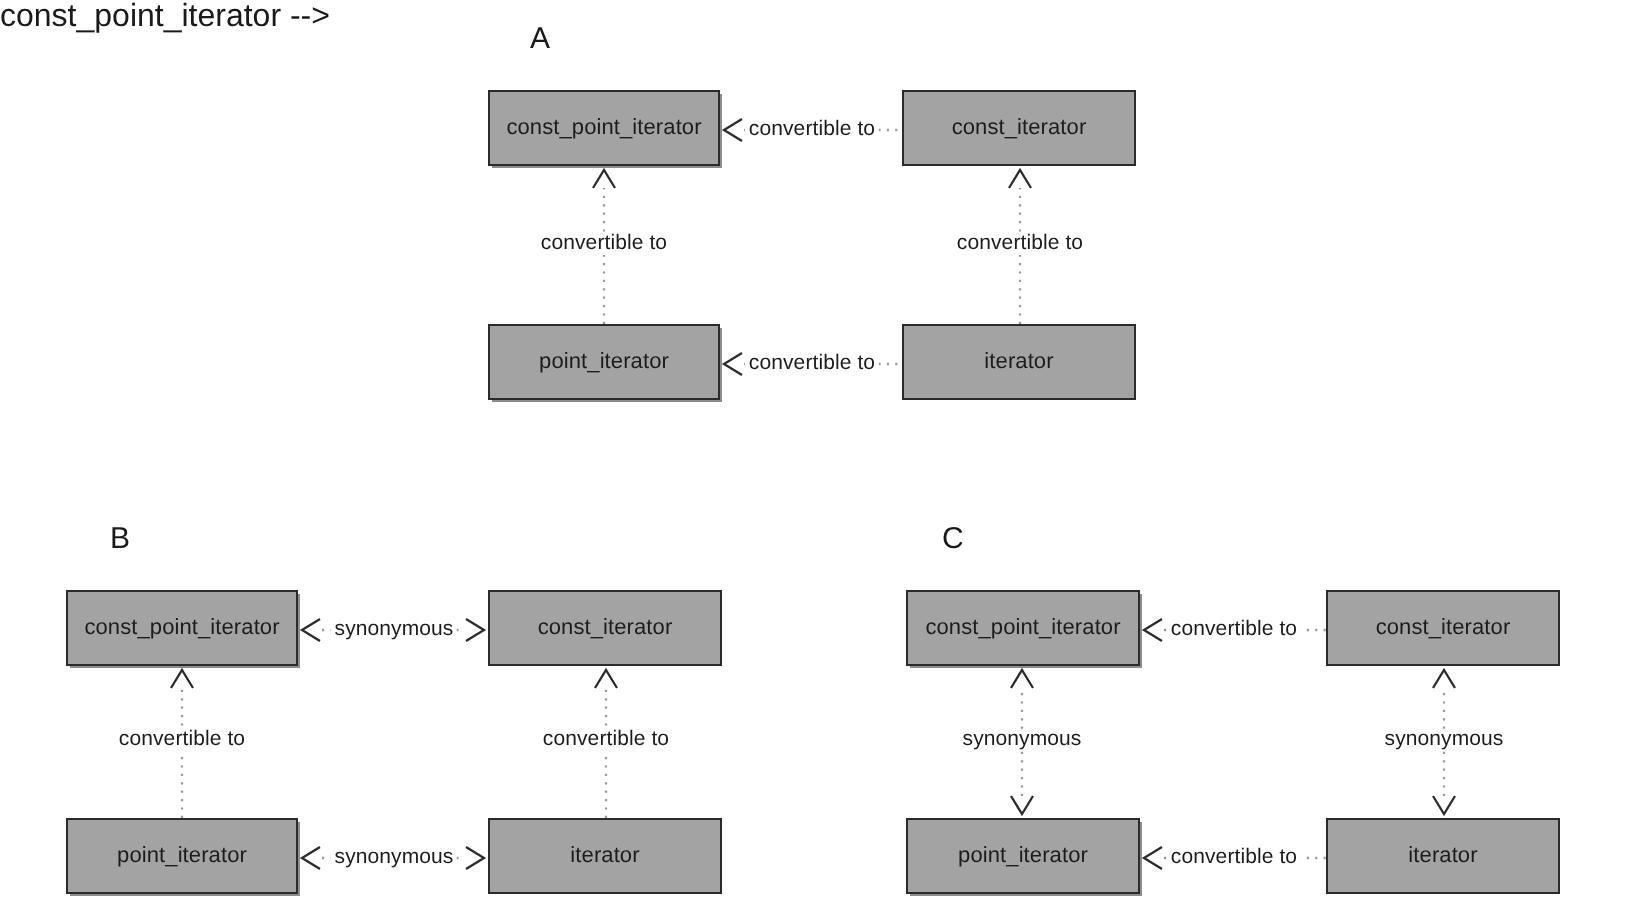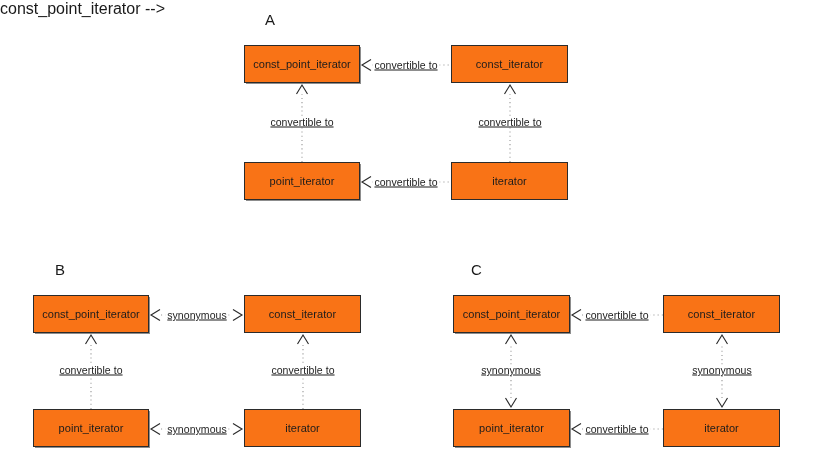--- a/index.html
+++ b/index.html
@@ -25,21 +25,21 @@
     font-size: 15px;
     line-height: 15px;
     color: #1a1a1a;
     letter-spacing: 0.2px;
     white-space: nowrap;
   }
 
   .uml-box {
     position: absolute;
     box-sizing: border-box;
-    background: #f97316;
+    background: #a3a3a3;
     border: 1px solid #2b2b2b;
     display: flex;
     align-items: center;
     justify-content: center;
     font-size: 11px;
     line-height: 12px;
     color: #1c1c1c;
     white-space: nowrap;
     letter-spacing: 0.05px;
   }
@@ -73,21 +73,20 @@
 
   .edge-label {
     position: absolute;
     font-size: 10.5px;
     line-height: 11px;
     color: #1c1c1c;
     background: #ffffff;
     white-space: nowrap;
     padding: 0 2px;
     letter-spacing: 0.05px;
-    text-decoration: underline;
   }
   .edge-label.h { transform: translate(-50%, -50%); }
   .edge-label.v { transform: translate(-50%, -50%); }
 </style>
 </head>
 <body>
 
 <div class="diagram" style="left:0px; top:0px; width:813px; height:230px;">
 
   <div class="panel-label" style="left:265px; top:12px;">A</div>

